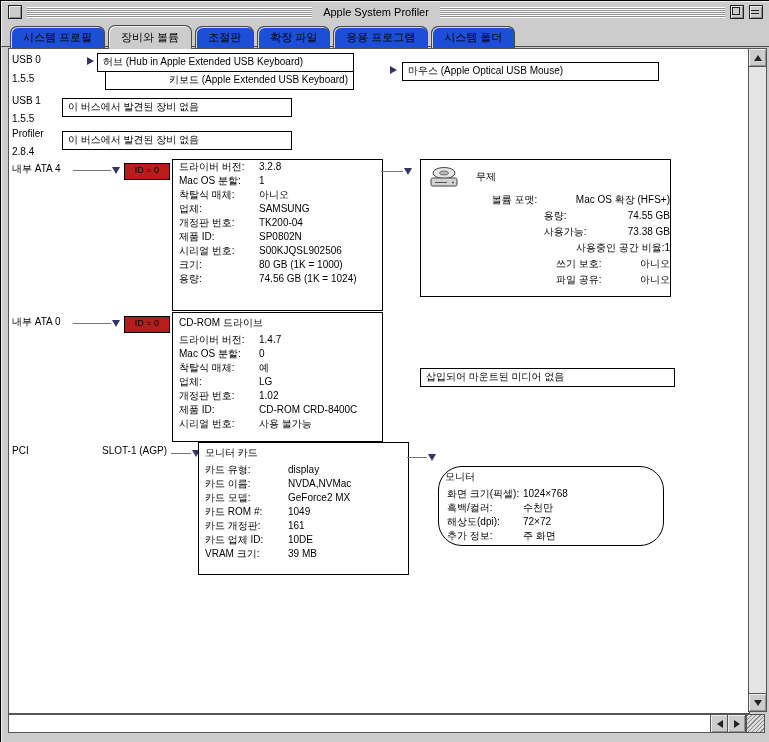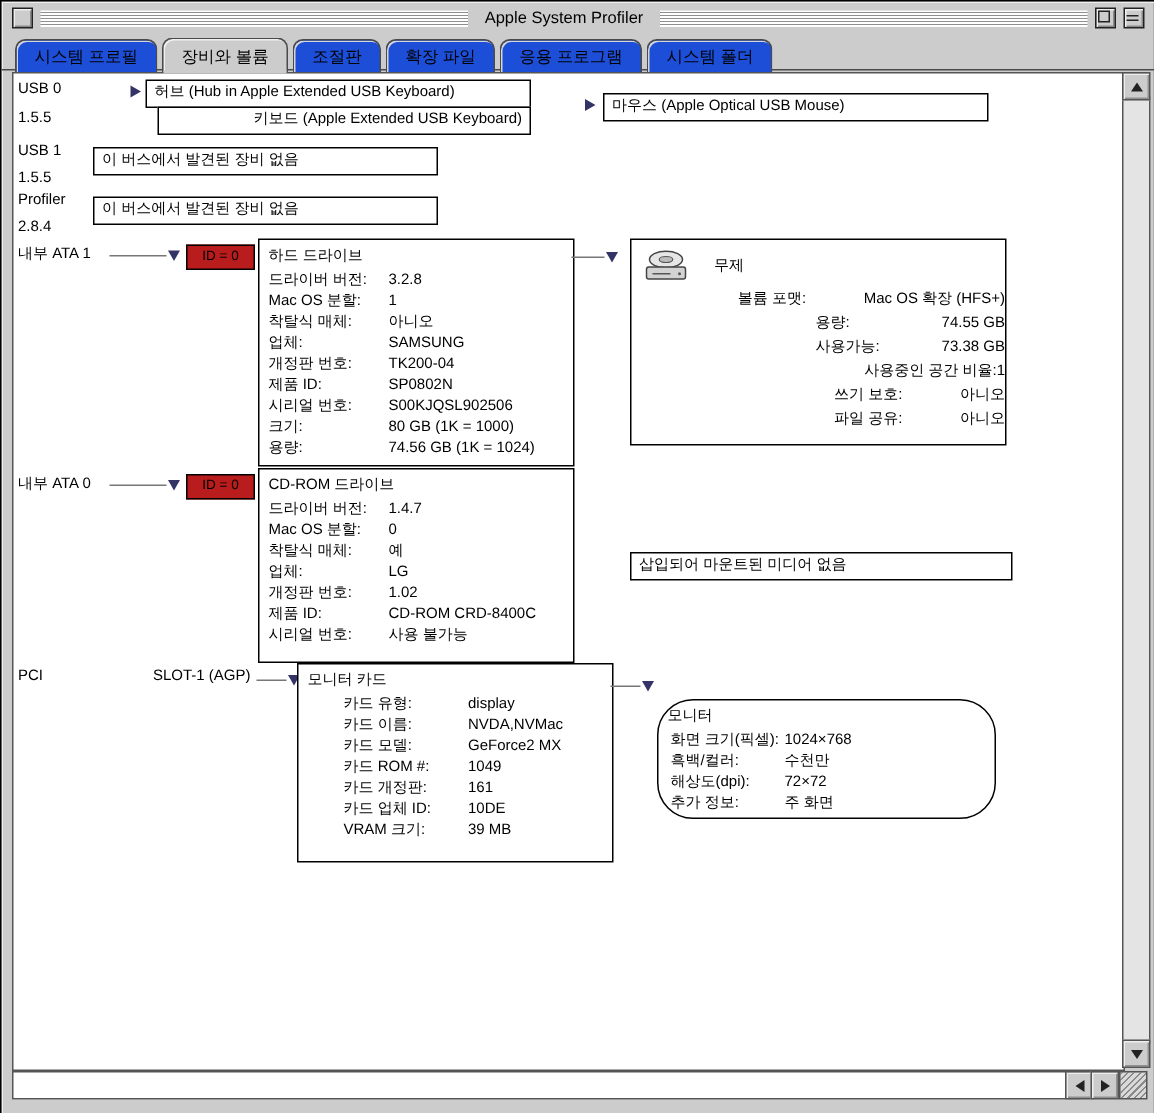--- a/index.html
+++ b/index.html
@@ -38,21 +38,21 @@
           font-size:10px; line-height:15px; padding:0 5px; white-space:nowrap; }
   .idbox { position:absolute; width:44px; height:15px; border:1px solid #000; background:#b91c1c;
            font-size:9px; line-height:13px; text-align:center; }
   .dbox { position:absolute; border:1px solid #000; background:#fff; }
   .dtitle { font-size:10px; padding:3px 6px 3px; white-space:nowrap; }
   .frow { display:flex; font-size:10px; line-height:14px; padding-left:6px; white-space:nowrap; }
   .fl { flex:none; }
   .hdrows .fl { min-width:80px; }
   .volrows .frow { line-height:16px; padding-left:8px;justify-content:flex-end; }
   .volrows .fl { min-width:84px; }
-  .cardrows .fl { min-width:83px;margin-left:24px; }
+  .cardrows .fl { min-width:83px; }
   .monrows .frow { padding-left:8px; }
   .monrows .fl { min-width:76px; }
   .vhead { display:flex; align-items:center; gap:17px; padding:5px 8px 3px; font-size:10px; }
 
   .tri-r { position:absolute; width:0; height:0;
            border-top:4px solid transparent; border-bottom:4px solid transparent; border-left:7px solid #333366; }
   .tri-d { position:absolute; width:0; height:0;
            border-left:4px solid transparent; border-right:4px solid transparent; border-top:7px solid #333366; }
   .hline { position:absolute; height:1px; background:#777; }
 
@@ -116,27 +116,26 @@
     <div class="lbl" style="left:3px; top:24px;">1.5.5</div>
 
     <div class="lbl" style="left:3px; top:46px;">USB 1</div>
     <div class="nbox" style="left:53px; top:49px; width:218px;">이 버스에서 발견된 장비 없음</div>
     <div class="lbl" style="left:3px; top:64px;">1.5.5</div>
 
     <div class="lbl" style="left:3px; top:79px;">Profiler</div>
     <div class="nbox" style="left:53px; top:82px; width:218px;">이 버스에서 발견된 장비 없음</div>
     <div class="lbl" style="left:3px; top:97px;">2.8.4</div>
 
-    <div class="lbl" style="left:3px; top:113px;">내부 ATA 1</div>
+    <div class="lbl" style="left:3px; top:113px;">내부 ATA 4</div>
     <div class="hline" style="left:64px; top:121px; width:38px;"></div>
     <div class="tri-d" style="left:103px; top:118px;"></div>
     <div class="idbox" style="left:115px; top:114px;">ID = 0</div>
 
     <div class="dbox hdrows" style="left:163px; top:110px; width:209px; height:150px;">
-      <div class="dtitle">하드 드라이브</div>
       <div class="frow">
           <span class="fl">드라이버 버전:</span>
           <span class="fv">3.2.8</span>
         </div>
       <div class="frow">
           <span class="fl">Mac OS 분할:</span>
           <span class="fv">1</span>
         </div>
       <div class="frow">
           <span class="fl">착탈식 매체:</span>

